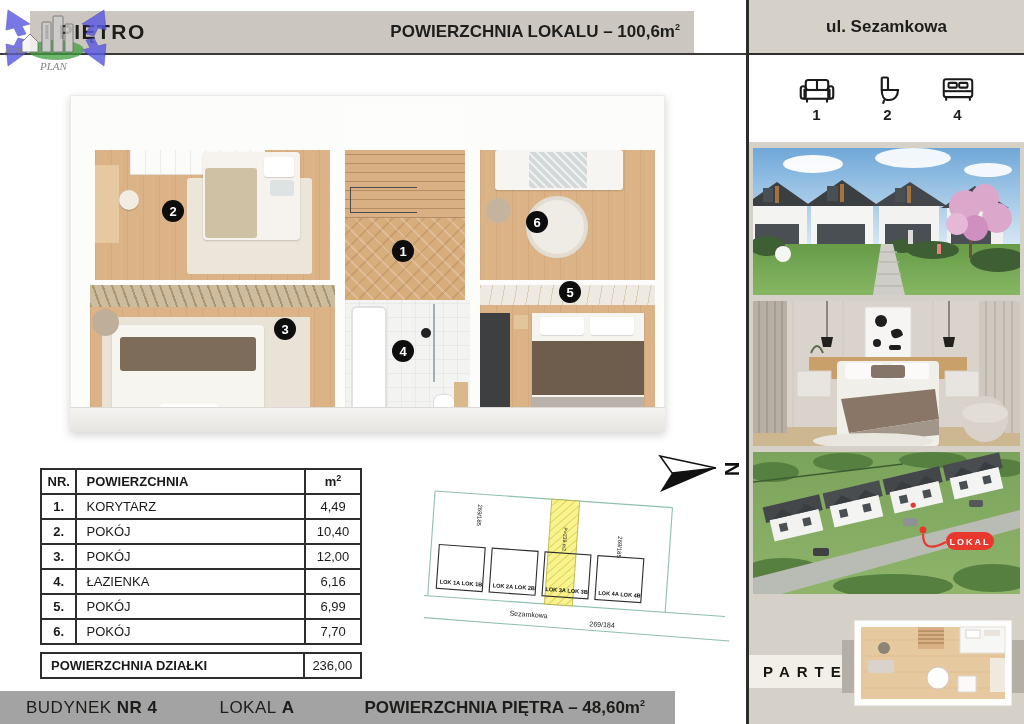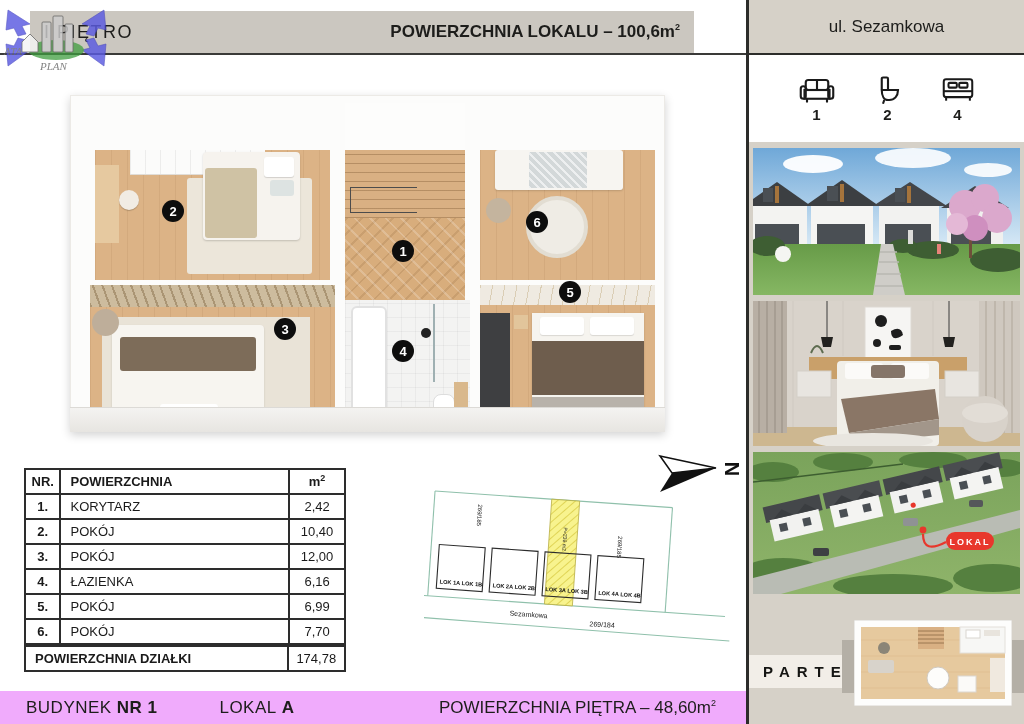--- a/index.html
+++ b/index.html
@@ -4,21 +4,21 @@
 <style>
   html,body{margin:0;padding:0;background:#fff;}
   body{width:1024px;height:724px;font-family:"Liberation Sans",sans-serif;color:#1d1d1b;}
   .page{position:relative;width:1024px;height:724px;background:#fff;overflow:hidden;}
   sup{font-size:9px;vertical-align:super;}
 
   
   .top-bar{position:absolute;left:30px;top:11px;width:664px;height:42px;background:#cbc7c0;
            display:flex;align-items:center;justify-content:space-between;box-sizing:border-box;
            padding:0 14px 0 14px;}
-  .top-bar .floor{font-weight:normal;font-size:18px;letter-spacing:1.5px;}
+  .top-bar .floor{font-weight:bold;font-size:21px;letter-spacing:1.5px;}
   .top-bar .area{font-weight:bold;font-size:17px;}
   .header-rule{position:absolute;left:0;top:53px;width:748px;height:2px;background:#3a3a38;}
 
   
   .watermark{position:absolute;left:0px;top:4px;width:112px;height:72px;opacity:.92;}
 
   
   .fp{position:absolute;left:70px;top:95px;width:595px;height:337px;background:#fcfcfb;
       box-shadow:0 3px 9px rgba(0,0,0,.18), inset 0 0 0 1px #eceae6;}
   .fp-bottom-face{position:absolute;left:0;bottom:0;width:100%;height:24px;
@@ -83,48 +83,48 @@
   .r5-blanket{left:0;top:28px;width:100%;height:54px;background:#6e5d4d;}
   .r5-throw{left:0;top:84px;width:100%;height:26px;background:#b8b2aa;}
   .r5-table{left:34px;top:30px;width:14px;height:14px;background:#e2c59b;}
   
   .badge{position:absolute;width:22px;height:22px;border-radius:50%;background:#0d0d0d;color:#fff;
          font-weight:bold;font-size:13px;display:flex;align-items:center;justify-content:center;z-index:5;}
   .badge1{left:322px;top:145px;} .badge2{left:92px;top:105px;} .badge3{left:204px;top:223px;}
   .badge4{left:322px;top:245px;} .badge5{left:489px;top:186px;} .badge6{left:456px;top:116px;}
 
   
-  .tables{position:absolute;left:24px;top:468px;width:322px;}
+  .tables{position:absolute;left:40px;top:468px;width:322px;}
   table{border-collapse:collapse;width:322px;font-size:13px;color:#1a1a1a;}
   td,th{border:2px solid #2d2d2d;height:21px;padding:1px 4px;background:#fff;}
   th{font-weight:bold;text-align:left;}
   .c-nr{width:26px;text-align:center;font-weight:bold;}
   .c-name{width:232px;padding-left:9px;text-align:left;}
   .c-area{width:48px;text-align:center;}
   th.c-area{text-align:center;}
-  .total-table{}
+  .total-table{margin-top:7px;}
   .total-label{font-weight:bold;padding-left:9px;}
 
   
   .site-plan{position:absolute;left:424px;top:446px;width:322px;height:234px;}
 
   
-  .bottom-bar{position:absolute;left:0;top:691px;width:746px;height:33px;background:#f0abfc;
+  .bottom-bar{position:absolute;left:0;top:691px;width:675px;height:33px;background:#a3a3a3;
               display:flex;align-items:center;font-size:17px;}
   .bottom-bar .b-label{font-weight:normal;letter-spacing:.5px;}
   .bottom-bar .b-value{font-weight:bold;margin-left:5px;letter-spacing:.5px;}
   .bb-building{margin-left:26px;display:flex;}
   .bb-unit{margin-left:62px;display:flex;}
-  .bb-area{margin-left:auto;margin-right:30px;font-weight:normal;}
+  .bb-area{margin-left:auto;margin-right:30px;font-weight:bold;}
 
   
   .sidebar{position:absolute;left:746px;top:0;width:278px;height:724px;background:#d6d1c8;
            border-left:3px solid #2c2c2a;box-sizing:border-box;}
   .sidebar-header{height:53px;border-bottom:2px solid #2c2c2a;display:flex;align-items:center;justify-content:center;
-                  font-weight:normal;font-size:17px;background:#d6d1c8;}
+                  font-weight:bold;font-size:17px;background:#d6d1c8;}
   .stats-row{height:87px;background:#fff;display:flex;align-items:center;justify-content:center;gap:36px;}
   .stat{text-align:center;}
   .stat svg{display:block;margin:0 auto;}
   .stat .count{font-weight:bold;font-size:15px;margin-top:1px;}
   .photo{position:absolute;left:4px;width:267px;overflow:hidden;background:#fff;}
   .photo1{top:148px;height:147px;}
   .photo2{top:301px;height:145px;}
   .photo3{top:452px;height:142px;}
   .parter-strip{position:absolute;left:0;top:655px;width:100%;height:33px;background:#f2eee8;display:flex;align-items:center;z-index:1;}
   .parter-label{font-weight:bold;font-size:15px;letter-spacing:7px;padding-left:14px;color:#151513;}
@@ -237,21 +237,21 @@
     <table>
       <tbody>
           <tr>
         <th class="c-nr">NR.</th>
         <th class="c-name">POWIERZCHNIA</th>
         <th class="c-area"><span>m</span><sup>2</sup></th>
       </tr>
       <tr>
         <td class="c-nr">1.</td>
         <td class="c-name">KORYTARZ</td>
-        <td class="c-area">2,42</td>
+        <td class="c-area">4,49</td>
       </tr>
       <tr>
         <td class="c-nr">2.</td>
         <td class="c-name">POKÓJ</td>
         <td class="c-area">10,40</td>
       </tr>
       <tr>
         <td class="c-nr">3.</td>
         <td class="c-name">POKÓJ</td>
         <td class="c-area">12,00</td>
@@ -270,21 +270,21 @@
         <td class="c-nr">6.</td>
         <td class="c-name">POKÓJ</td>
         <td class="c-area">7,70</td>
       </tr>
     </tbody>
       </table>
     <table class="total-table">
       <tbody>
           <tr>
         <td class="total-label" style="width:258px;">POWIERZCHNIA DZIAŁKI</td>
-        <td class="c-area">174,78</td>
+        <td class="c-area">236,00</td>
       </tr>
     </tbody>
       </table>
   </div>
 
   <svg class="site-plan" viewBox="0 0 322 234">
     <defs>
       <pattern id="hatch" width="6" height="6" patternUnits="userSpaceOnUse" patternTransform="rotate(45)">
         <rect width="6" height="6" fill="#f8f38e"></rect>
         <line x1="0" y1="0" x2="0" y2="6" stroke="#e0d456" stroke-width="2"></line>
@@ -326,21 +326,21 @@
       <text transform="rotate(90 54 66)" x="54" y="66" font-size="6" fill="#222" text-anchor="middle">269/185</text>
       <text transform="rotate(90 196 88)" x="196" y="88" font-size="6" fill="#222" text-anchor="middle">269/185</text>
       <text x="112" y="164" font-size="7" fill="#222" text-anchor="middle">Sezamkowa</text>
       <text x="186" y="169" font-size="7" fill="#222" text-anchor="middle">269/184</text>
     </g>
   </svg>
 
   <div class="bottom-bar">
     <span class="bb-building">
       <span class="b-label">BUDYNEK</span>
-        <span class="b-value">NR 1</span>
+        <span class="b-value">NR 4</span>
     </span>
     <span class="bb-unit">
       <span class="b-label">LOKAL</span>
         <span class="b-value">A</span>
     </span>
     <span class="bb-area"><span>POWIERZCHNIA PIĘTRA – 48,60m</span><sup>2</sup></span>
   </div>
 
   <div class="sidebar">
     <div class="sidebar-header">

